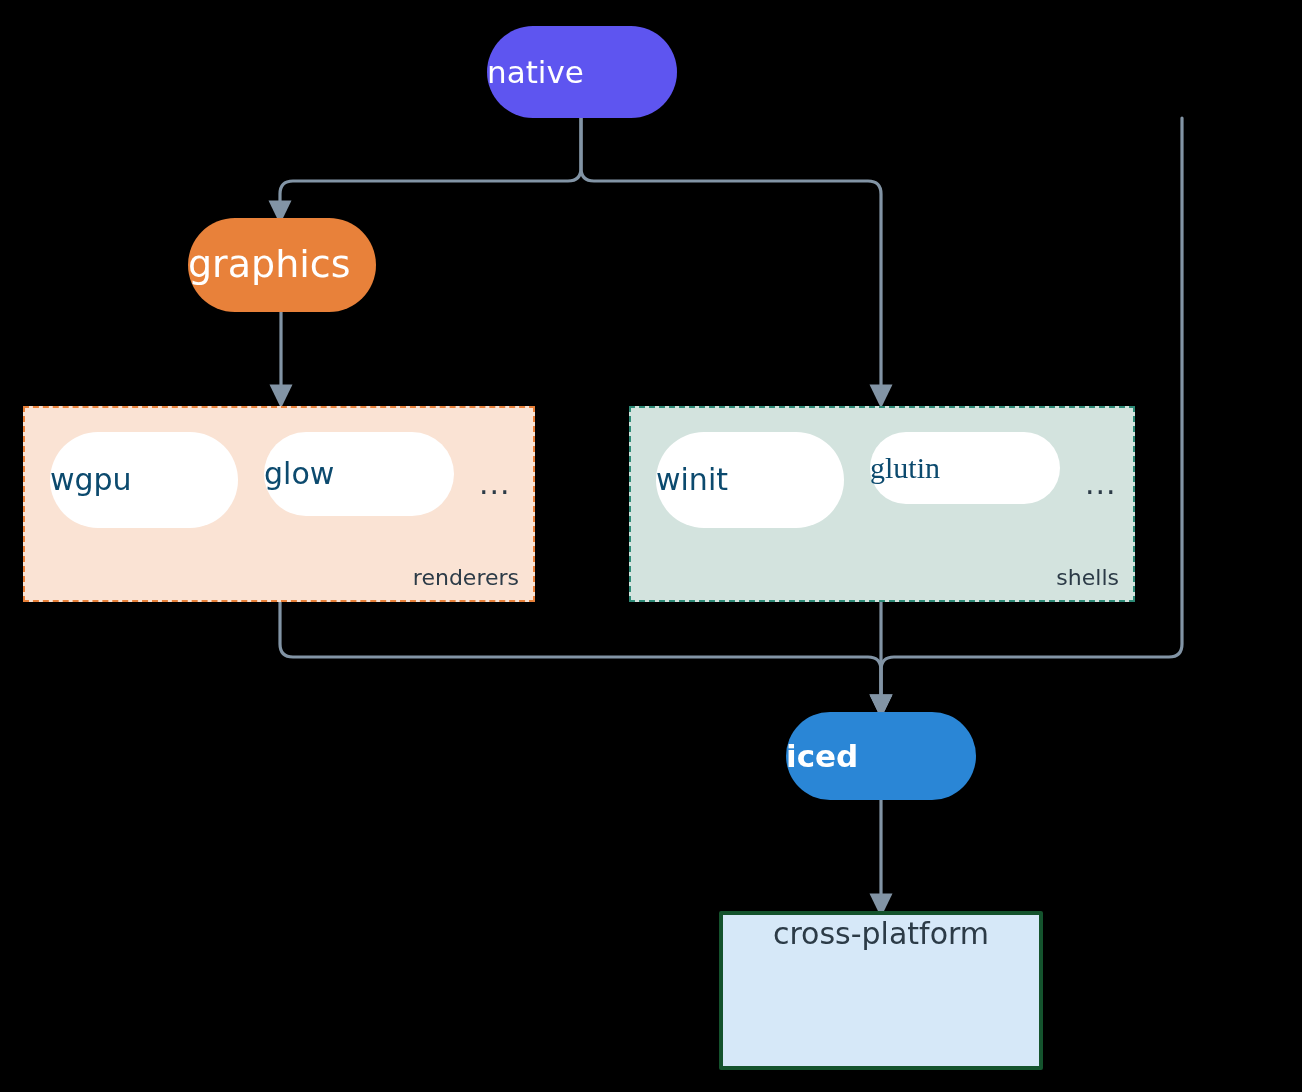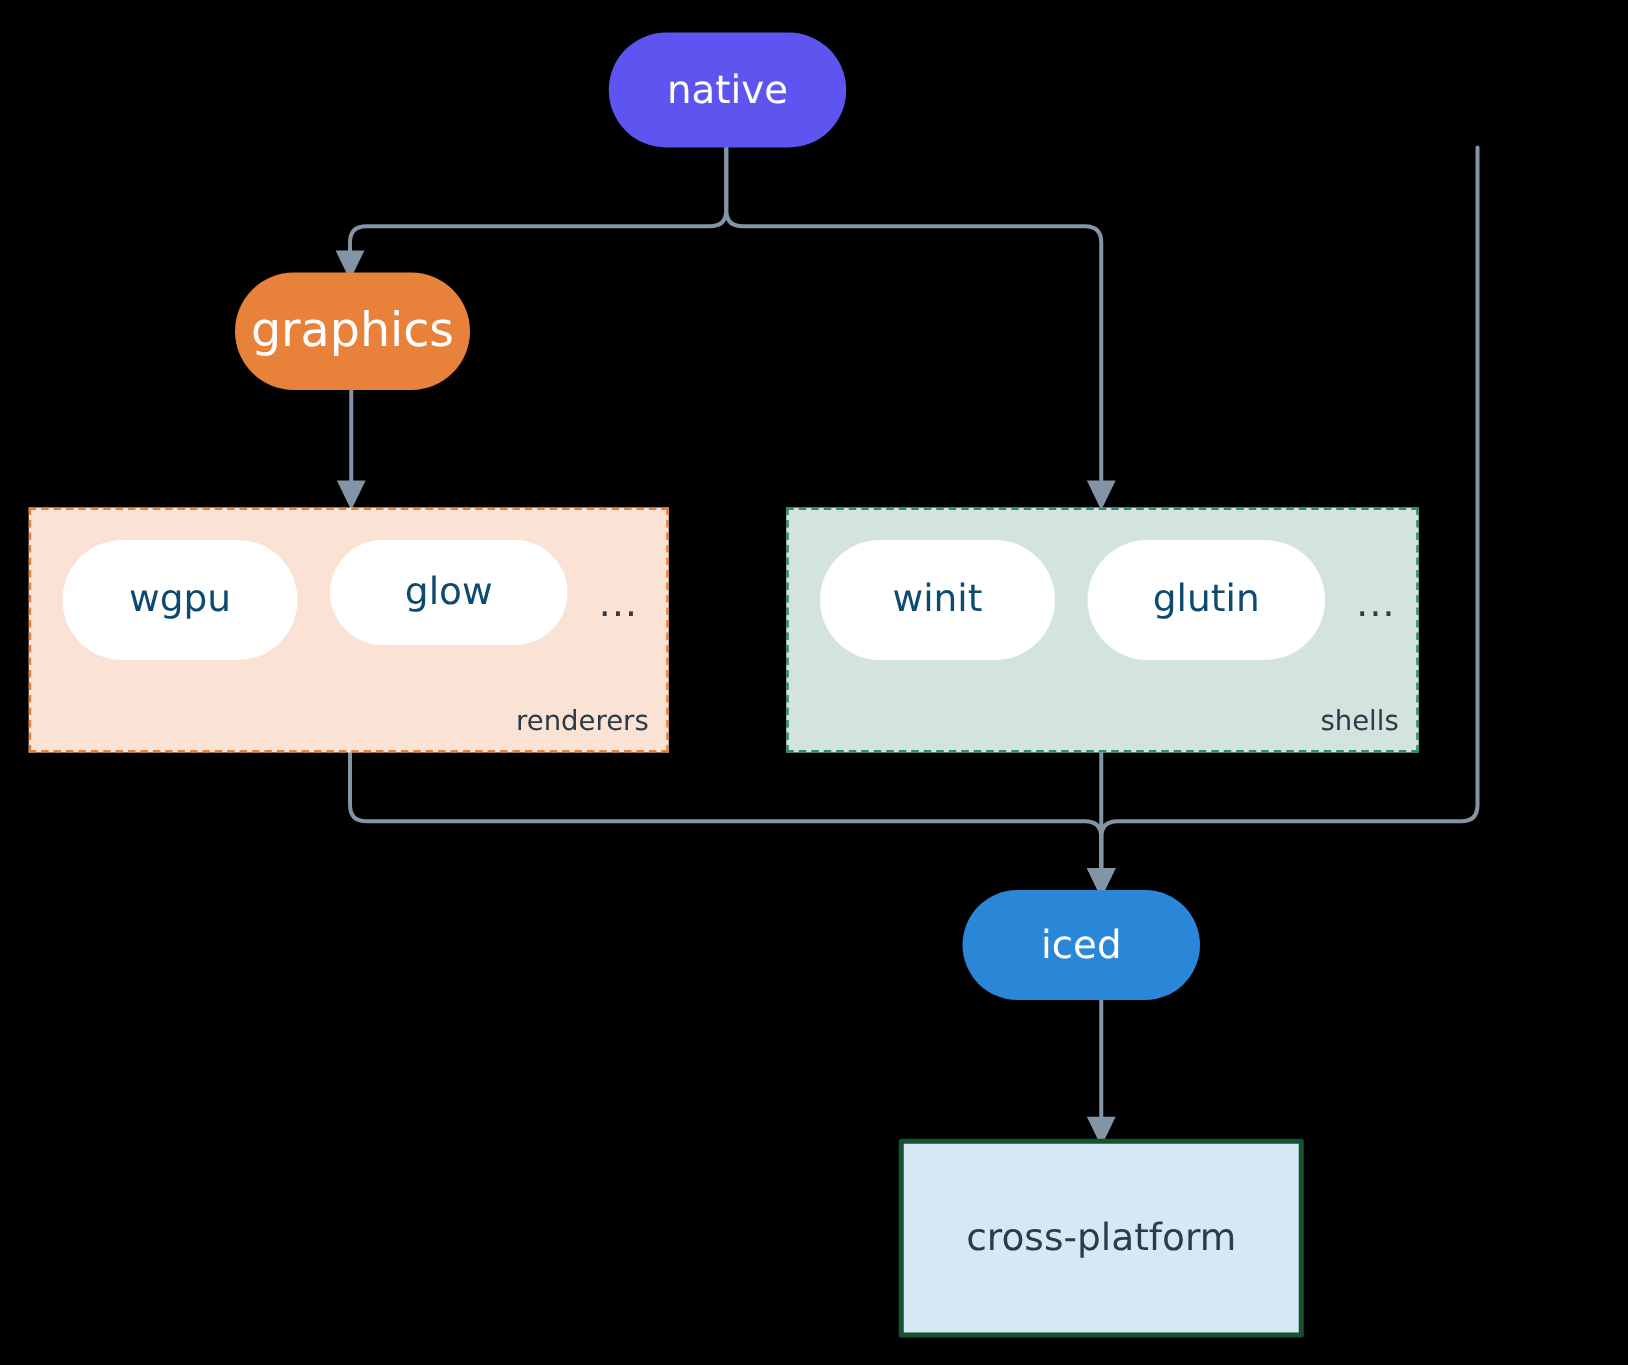--- a/index.html
+++ b/index.html
@@ -21,21 +21,21 @@
     top: 0;
     width: 1302px;
     height: 1092px;
   }
 
   
   .node {
     position: absolute;
     display: flex;
     align-items: center;
-    justify-content: center;
+    justify-content: flex-start;
     box-sizing: border-box;
     text-align: center;
     line-height: 1.25;
     z-index: 3;
   }
 
   
   .stadium {
     border-radius: 999px;
   }
@@ -162,27 +162,27 @@
   <span class="ellipsis" style="left:479px; top:466px;">...</span>
 
   <div class="group group-shells" style="left:629px; top:406px; width:506px; height:196px;">
     <span class="group-label">shells</span>
   </div>
 
   <div class="node leaf" style="left:656px; top:432px; width:188px; height:96px;">
     <span>winit</span>
   </div>
 
-  <div class="node leaf" style="left:870px; top:432px; width:190px; height:96px;">
+  <div class="node leaf" style="left:870px; top:432px; width:190px; height:72px;font-family:Liberation Serif, serif;">
     <span>glutin</span>
   </div>
 
   <span class="ellipsis" style="left:1085px; top:466px;">...</span>
 
-  <div class="node stadium node-iced" style="left:770px; top:712px; width:190px; height:88px;">
+  <div class="node stadium node-iced" style="left:786px; top:712px; width:190px; height:88px;font-weight:bold;">
     <span>iced</span>
   </div>
 
   <div class="node node-app" style="left:719px; top:911px; width:324px; height:159px;">
     <span class="line">cross-platform</span>
   </div>
 
 </div>
 
 </body></html>

